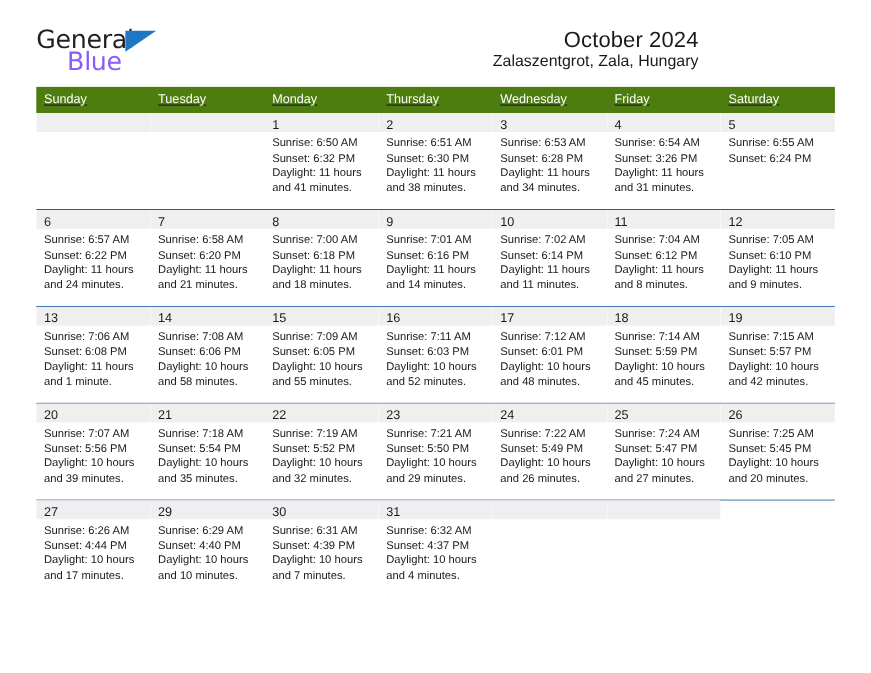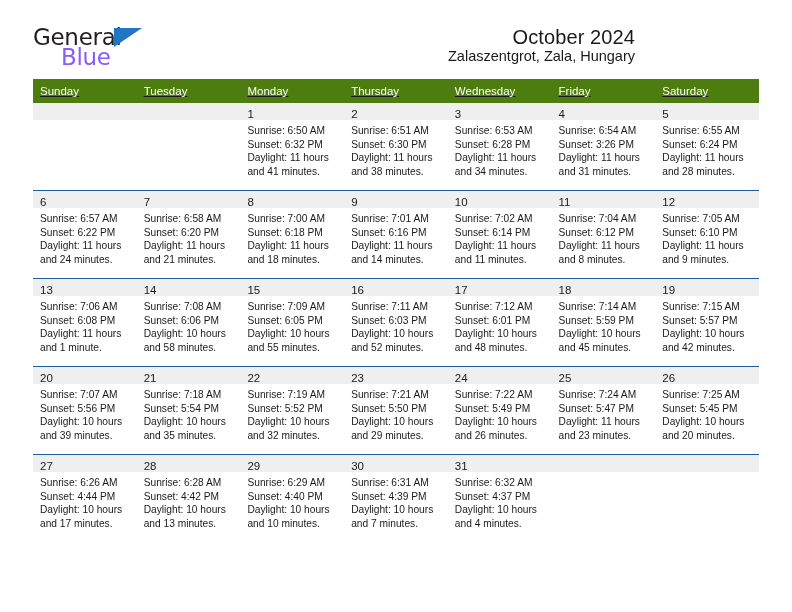--- a/index.html
+++ b/index.html
@@ -207,21 +207,20 @@
               <div class="day-line">Sunrise: 6:54 AM</div>
               <div class="day-line">Sunset: 3:26 PM</div>
               <div class="day-line wrap">Daylight: 11 hours and 31 minutes.</div>
             </div>
           </div>
           <div class="day-cell">
             <div class="day-num-strip"><span class="day-num">5</span></div>
             <div class="day-body">
               <div class="day-line">Sunrise: 6:55 AM</div>
               <div class="day-line">Sunset: 6:24 PM</div>
-              <div class="day-line wrap">Daylight: 11 hours and 28 minutes.</div>
             </div>
           </div>
         </div>
         <div class="week">
           <div class="day-cell">
             <div class="day-num-strip"><span class="day-num">6</span></div>
             <div class="day-body">
               <div class="day-line">Sunrise: 6:57 AM</div>
               <div class="day-line">Sunset: 6:22 PM</div>
               <div class="day-line wrap">Daylight: 11 hours and 24 minutes.</div>
@@ -373,21 +372,21 @@
               <div class="day-line">Sunrise: 7:22 AM</div>
               <div class="day-line">Sunset: 5:49 PM</div>
               <div class="day-line wrap">Daylight: 10 hours and 26 minutes.</div>
             </div>
           </div>
           <div class="day-cell">
             <div class="day-num-strip"><span class="day-num">25</span></div>
             <div class="day-body">
               <div class="day-line">Sunrise: 7:24 AM</div>
               <div class="day-line">Sunset: 5:47 PM</div>
-              <div class="day-line wrap">Daylight: 11 hours and 23 minutes.</div>
+              <div class="day-line wrap">Daylight: 10 hours and 27 minutes.</div>
             </div>
           </div>
           <div class="day-cell">
             <div class="day-num-strip"><span class="day-num">26</span></div>
             <div class="day-body">
               <div class="day-line">Sunrise: 7:25 AM</div>
               <div class="day-line">Sunset: 5:45 PM</div>
               <div class="day-line wrap">Daylight: 10 hours and 20 minutes.</div>
             </div>
           </div>
@@ -395,28 +394,20 @@
         <div class="week">
           <div class="day-cell">
             <div class="day-num-strip"><span class="day-num">27</span></div>
             <div class="day-body">
               <div class="day-line">Sunrise: 6:26 AM</div>
               <div class="day-line">Sunset: 4:44 PM</div>
               <div class="day-line wrap">Daylight: 10 hours and 17 minutes.</div>
             </div>
           </div>
           <div class="day-cell">
-            <div class="day-num-strip"><span class="day-num">28</span></div>
-            <div class="day-body">
-              <div class="day-line">Sunrise: 6:28 AM</div>
-              <div class="day-line">Sunset: 4:42 PM</div>
-              <div class="day-line wrap">Daylight: 10 hours and 13 minutes.</div>
-            </div>
-          </div>
-          <div class="day-cell">
             <div class="day-num-strip"><span class="day-num">29</span></div>
             <div class="day-body">
               <div class="day-line">Sunrise: 6:29 AM</div>
               <div class="day-line">Sunset: 4:40 PM</div>
               <div class="day-line wrap">Daylight: 10 hours and 10 minutes.</div>
             </div>
           </div>
           <div class="day-cell">
             <div class="day-num-strip"><span class="day-num">30</span></div>
             <div class="day-body">

